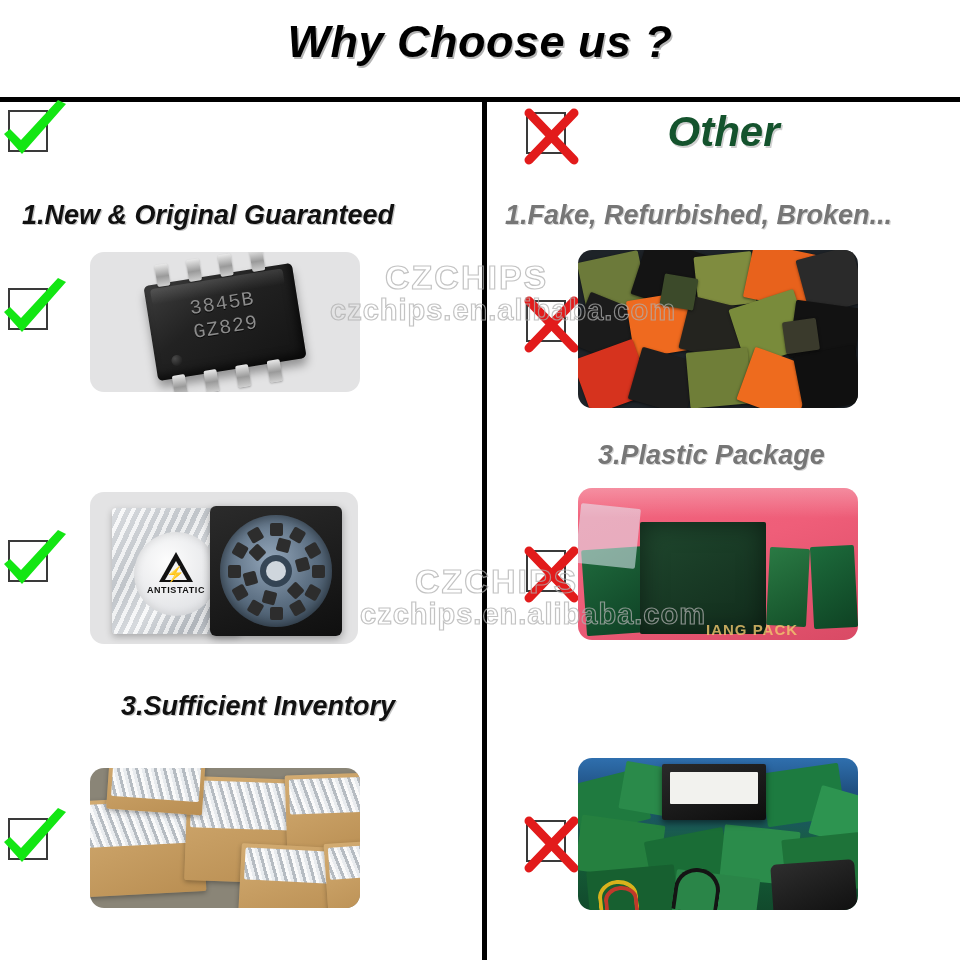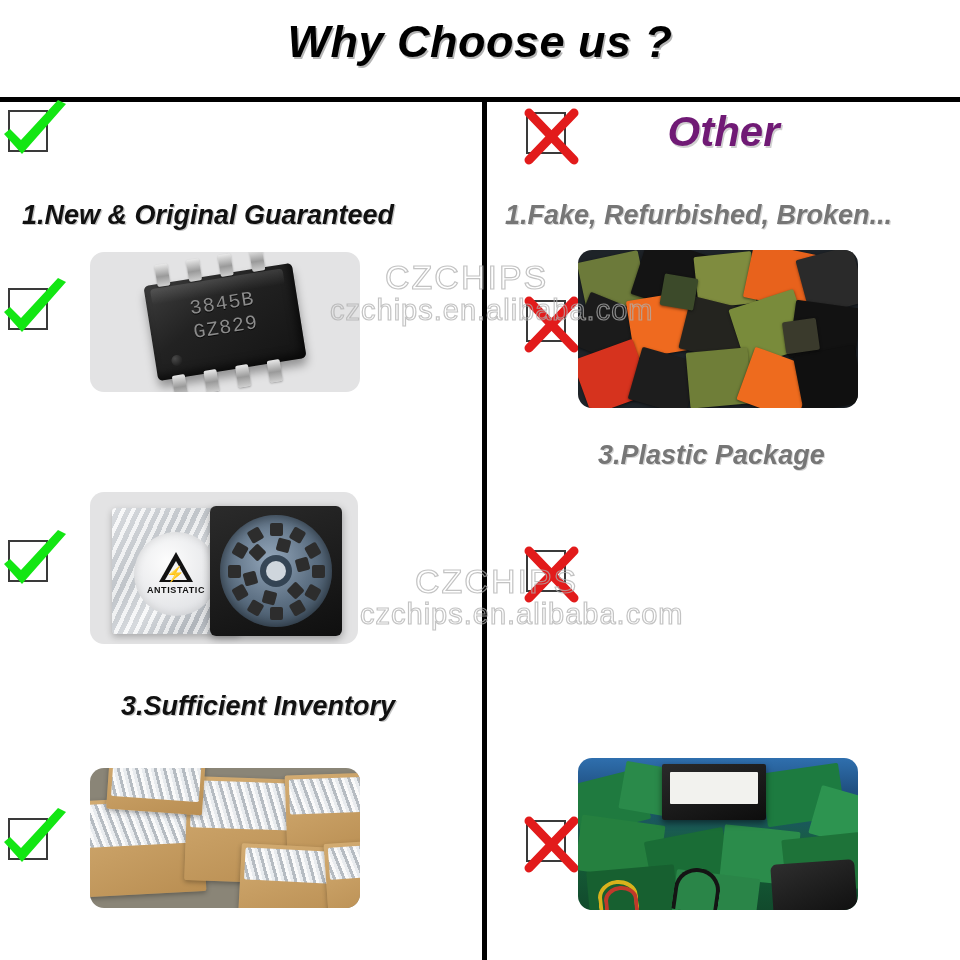--- a/index.html
+++ b/index.html
@@ -34,21 +34,21 @@
   
   .col-head { position: absolute; top: 104px; height: 70px; }
   .col-head.ours  { left: 0px;   width: 482px; }
   .col-head.other { left: 487px; width: 473px; }
   .col-head-text {
     position: absolute; top: 4px; width: 100%;
     text-align: center;
     font-size: 42px; font-weight: bold; font-style: italic;
   }
   .col-head.ours  .col-head-text { color: #000; text-shadow: 1.5px 1.5px 0 rgba(130,130,130,.5); }
-  .col-head.other .col-head-text { color: #701a75; text-shadow: 1.5px 1.5px 0 rgba(150,150,150,.45); }
+  .col-head.other .col-head-text { color: #14532d; text-shadow: 1.5px 1.5px 0 rgba(150,150,150,.45); }
 
   
   .mark { position: absolute; width: 46px; height: 46px; }
   .mark .box {
     position: absolute; left: 0; top: 0; width: 40px; height: 42px;
     border: 2.5px solid #3a3a3a; background: transparent;
   }
   .mark svg { position: absolute; left: -8px; top: -14px; overflow: visible; }
 
   
@@ -67,21 +67,21 @@
     position: absolute; overflow: hidden; border-radius: 14px;
   }
 
   
   .photo.studio { background: #e3e3e4; }
 
   
   .wm {
     position: absolute; pointer-events: none;
     color: transparent;
-    font-weight: normal;
+    font-weight: bold;
     -webkit-text-stroke: 1.2px rgba(175,175,175,0.75);
     white-space: nowrap;
   }
   .wm.big   { font-size: 34px; letter-spacing: 2px; }
   .wm.small { font-size: 29px; letter-spacing: 1px; }
 
   
   .ic-wrap { position:absolute; left:50%; top:50%; transform: translate(-50%,-50%) rotate(-9deg); }
   .ic-body {
     position: relative; width: 150px; height: 96px;
@@ -321,20 +321,37 @@
         <div class="pocket" style="transform:rotate(75deg)  translateY(-27px);"></div>
         <div class="pocket" style="transform:rotate(135deg) translateY(-27px);"></div>
         <div class="pocket" style="transform:rotate(195deg) translateY(-27px);"></div>
         <div class="pocket" style="transform:rotate(255deg) translateY(-27px);"></div>
         <div class="pocket" style="transform:rotate(315deg) translateY(-27px);"></div>
         <div class="reel-hub"></div>
       </div>
     </div>
   </div>
 
+  <div class="photo" style="left:578px; top:488px; width:280px; height:152px;">
+    <div class="pinkbg">
+      <div class="pcb" style="left:6px;  top:60px;  width:66px; height:86px; background:linear-gradient(150deg,#1f6b3d,#0e insufficient 0%,#0e3f24 100%);
+                              background:linear-gradient(150deg,#1f6b3d,#0e3f24); transform:rotate(-4deg);"></div>
+      <div class="pcb" style="left:0px;  top:18px;  width:60px; height:60px; background:rgba(225,235,245,.55); transform:rotate(6deg);"></div>
+      <div class="pcb" style="left:62px; top:34px;  width:126px; height:112px;
+                              background:linear-gradient(150deg,#20492f,#112b1b);
+                              box-shadow: inset 0 0 26px rgba(0,0,0,.5);"></div>
+      <div class="pcb" style="left:190px;top:60px;  width:40px; height:78px; background:linear-gradient(150deg,#2a7a44,#14insufficient);
+                              background:linear-gradient(150deg,#2a7a44,#145029); transform:rotate(3deg);"></div>
+      <div class="pcb" style="left:234px;top:58px;  width:44px; height:82px; background:linear-gradient(150deg,#1d6c3c,#0e4223); transform:rotate(-3deg);"></div>
+      <div style="position:absolute; left:0; top:0; right:0; height:30px;
+                  background:linear-gradient(180deg,rgba(255,255,255,.28),rgba(255,255,255,0));"></div>
+      <div style="position:absolute; left:128px; bottom:2px; font-size:15px; font-weight:bold;
+                  color:rgba(240,200,110,.8); letter-spacing:1px;">IANG PACK</div>
+    </div>
+  </div>
 
   <div class="wm big" style="left:415px; top:562px;">CZCHIPS</div>
   <div class="wm small" style="left:360px; top:598px;">czchips.en.alibaba.com</div>
 
   <div class="feat ours two-line" style="left:55px; top:690px; width:340px;">
     <div>3.Sufficient Inventory</div>
   </div>
 
   <div class="mark" style="left:8px; top:818px;">
     <div class="box"></div>

